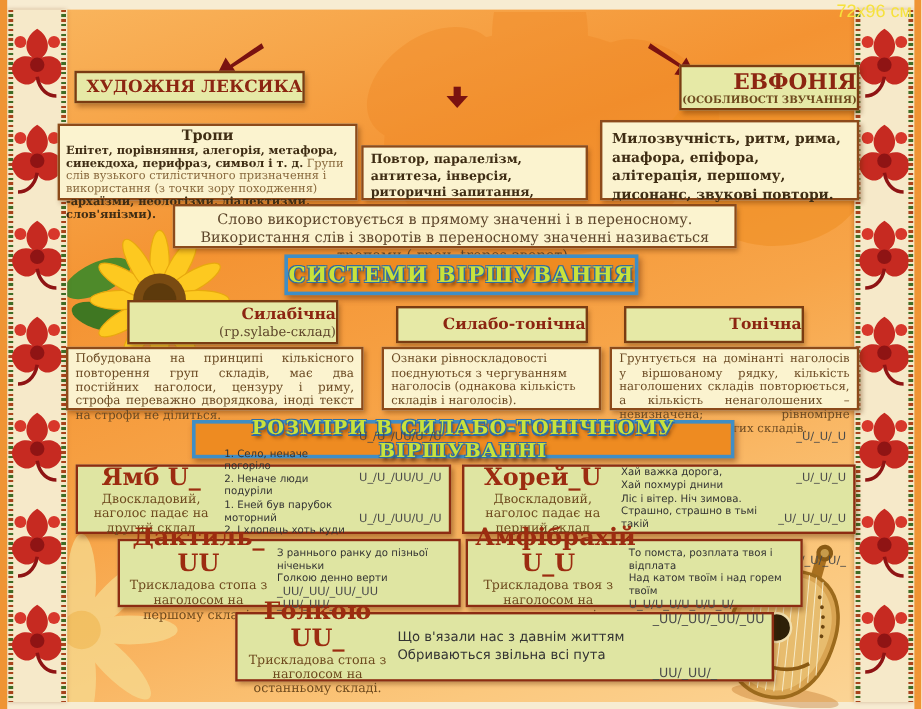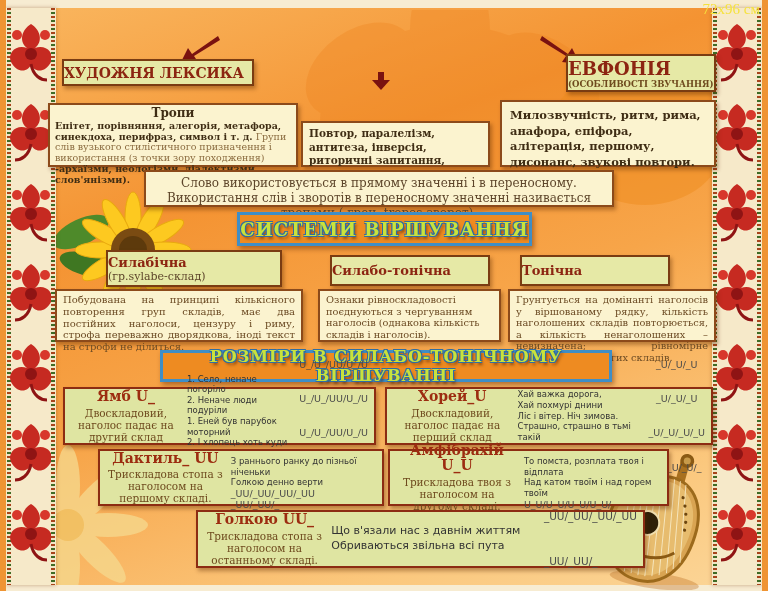--- a/index.html
+++ b/index.html
@@ -16,38 +16,38 @@
   
   .side-border{position:absolute;top:8px;bottom:6px;width:50px;background:#f6e9c9;z-index:3;
     box-shadow:0 0 4px rgba(120,50,0,.4);}
   .side-border.l{left:6px}.side-border.r{right:6px}
   .side-border::before,.side-border::after{content:"";position:absolute;top:0;bottom:0;width:4px;
     background:repeating-linear-gradient(180deg,#a8431b 0 2px,#f1e6c6 2px 4px,#3f6b25 4px 6px,#f1e6c6 6px 8px);}
   .side-border::before{left:1px}.side-border::after{right:1px}
   .side-border svg{position:absolute;left:0;top:0;}
 
   .size-label{position:absolute;top:1px;right:8px;z-index:6;color:#f6e23c;
-    font-family:Liberation Serif, serif;font-size:15px;}
+    font-family:Liberation Sans, sans-serif;font-size:15px;}
 
   
   .bg-deco{position:absolute;z-index:1;pointer-events:none;}
 
   
   .abs{position:absolute;z-index:5;box-sizing:border-box;}
   .hdr-blue{background:#ee8b21;border:3px solid #3f8ec6;box-shadow:2px 3px 5px rgba(90,30,0,.45);
     display:flex;flex-direction:column;align-items:center;justify-content:center;text-align:center;}
   .title-green{font-weight:bold;color:#c9e23c;letter-spacing:1px;
     text-shadow:-1px -1px 0 #2e6da4,1px -1px 0 #2e6da4,-1px 1px 0 #2e6da4,1px 1px 0 #2e6da4,2px 3px 3px rgba(60,20,0,.55);}
   .box-green{background:#e6e9a6;border:2px solid #7a3c12;box-shadow:2px 3px 4px rgba(90,40,0,.4);
-    color:#8c2511;font-weight:bold;display:flex;flex-direction:column;align-items:flex-start;justify-content:center;text-align:center;}
+    color:#8c2511;font-weight:bold;display:flex;flex-direction:column;align-items:flex-end;justify-content:center;text-align:center;}
   .box-cream{background:#fbf3cf;border:2px solid #8c4a1a;box-shadow:2px 3px 4px rgba(90,40,0,.4);
     color:#5d452a;}
   .meter-box{background:#dfe5a2;border:2.5px solid #8c2c12;box-shadow:2px 3px 4px rgba(90,40,0,.4);
     display:flex;align-items:center;padding:3px 6px;gap:6px;}
-  .meter-title{color:#9c2c10;font-weight:bold;font-size:14px;text-align:center;line-height:1.1;}
+  .meter-title{color:#9c2c10;font-weight:bold;font-size:20px;text-align:center;line-height:1.1;}
   .meter-desc{color:#6e4a1e;font-size:10.5px;text-align:center;line-height:1.15;margin-top:2px;}
   .meter-ex{font-family:"DejaVu Sans",sans-serif;font-size:8.5px;color:#333;line-height:1.25;}
   .meter-sch{font-family:"DejaVu Sans",sans-serif;font-size:9.5px;color:#4a4a4a;line-height:1.2;white-space:pre;}
 
   .arrow{position:absolute;z-index:5;}
 </style>
 </head>
 <body>
 
 <div id="poster">
@@ -279,21 +279,21 @@
     <div style="width:38%">
       <div class="meter-title">Хорей_U</div>
       <div class="meter-desc">Двоскладовий, наголос падає на перший склад</div>
     </div>
     <div class="meter-ex" style="flex:1">
       <div>Хай важка дорога,</div>
       <div>Хай похмурі днини</div>
       <div>Ліс і вітер. Ніч зимова.</div>
       <div>Страшно, страшно в тьмі такій</div>
     </div>
-    <div class="meter-sch" style="text-align:center">
+    <div class="meter-sch" style="text-align:right">
       <div>_U/_U/_U</div>
       <div>_U/_U/_U</div>
       <div>_U/_U/_U/_U</div>
       <div>_U/_U/_U/_</div>
     </div>
   </div>
 
   <div class="abs meter-box" style="left:98px;top:449px;width:286px;height:57px">
     <div style="width:44%">
       <div class="meter-title">Дактиль_ UU</div>

